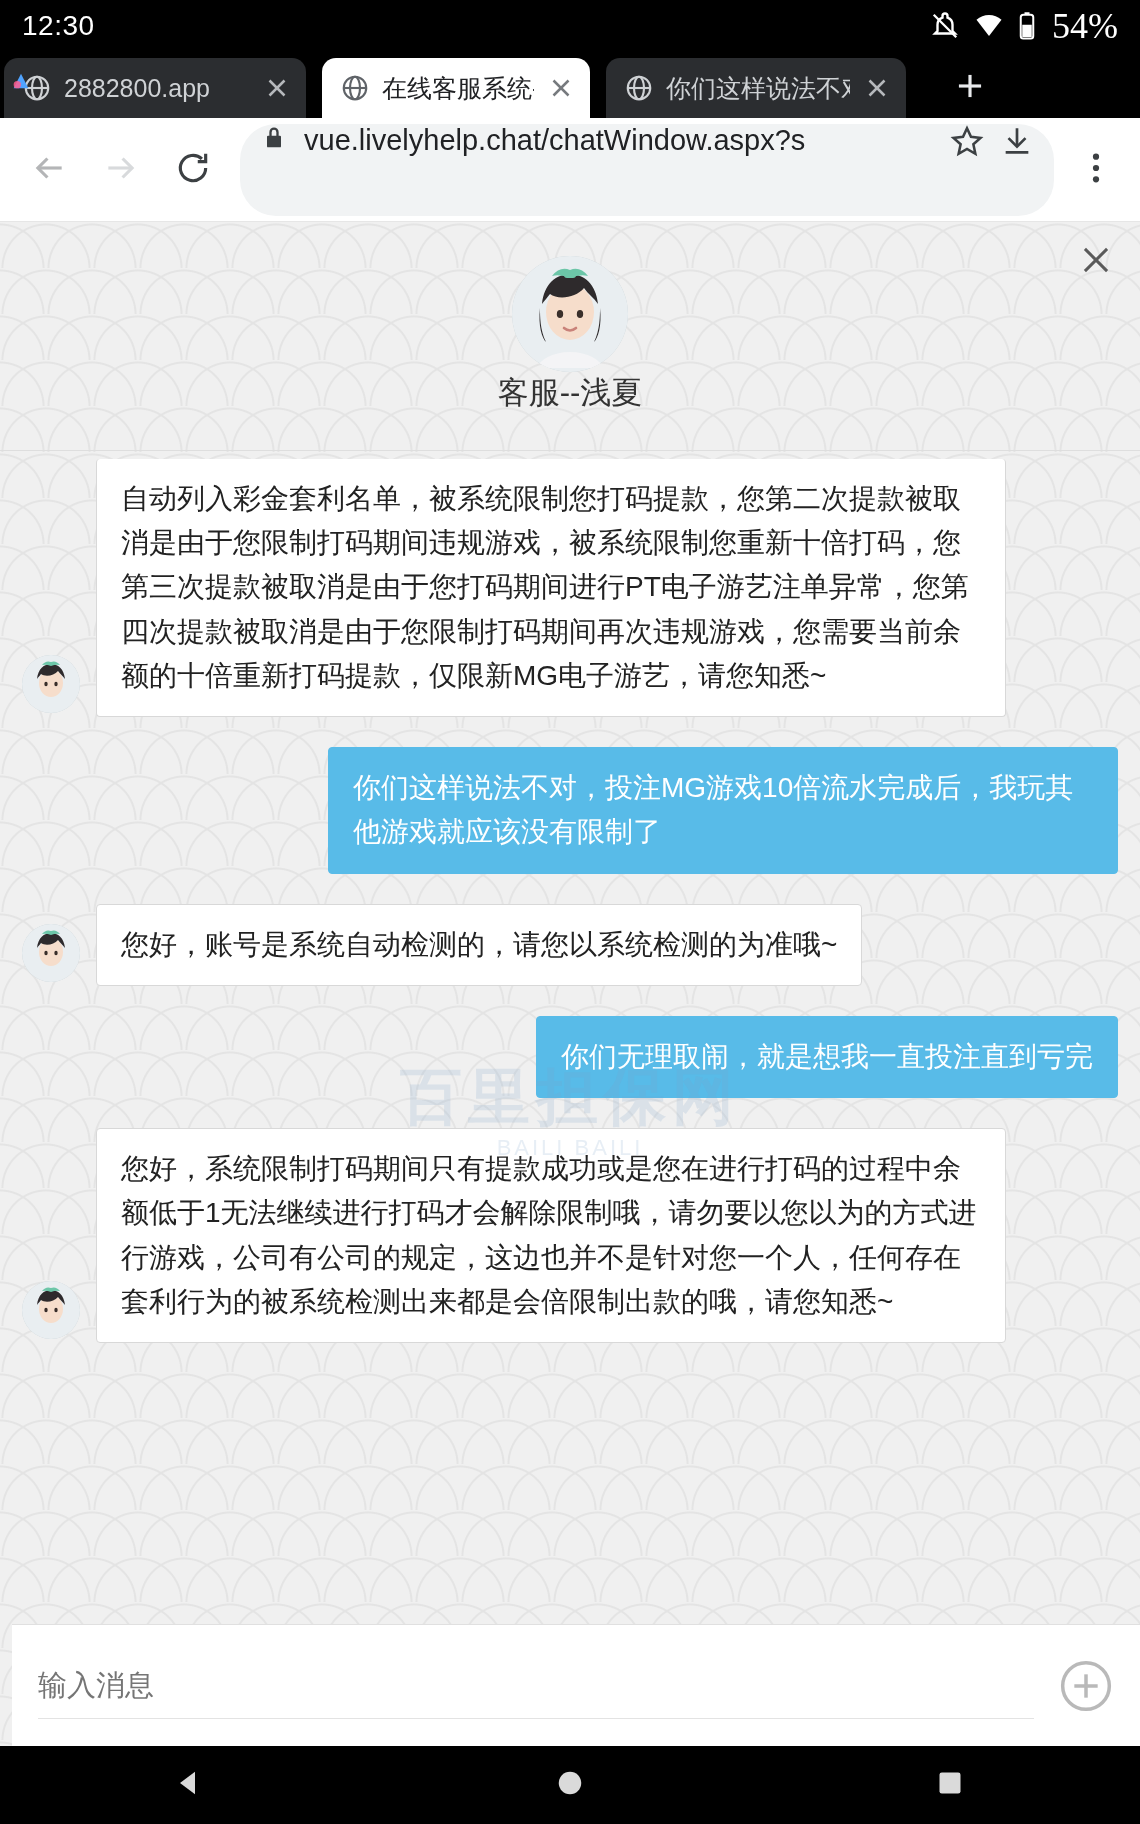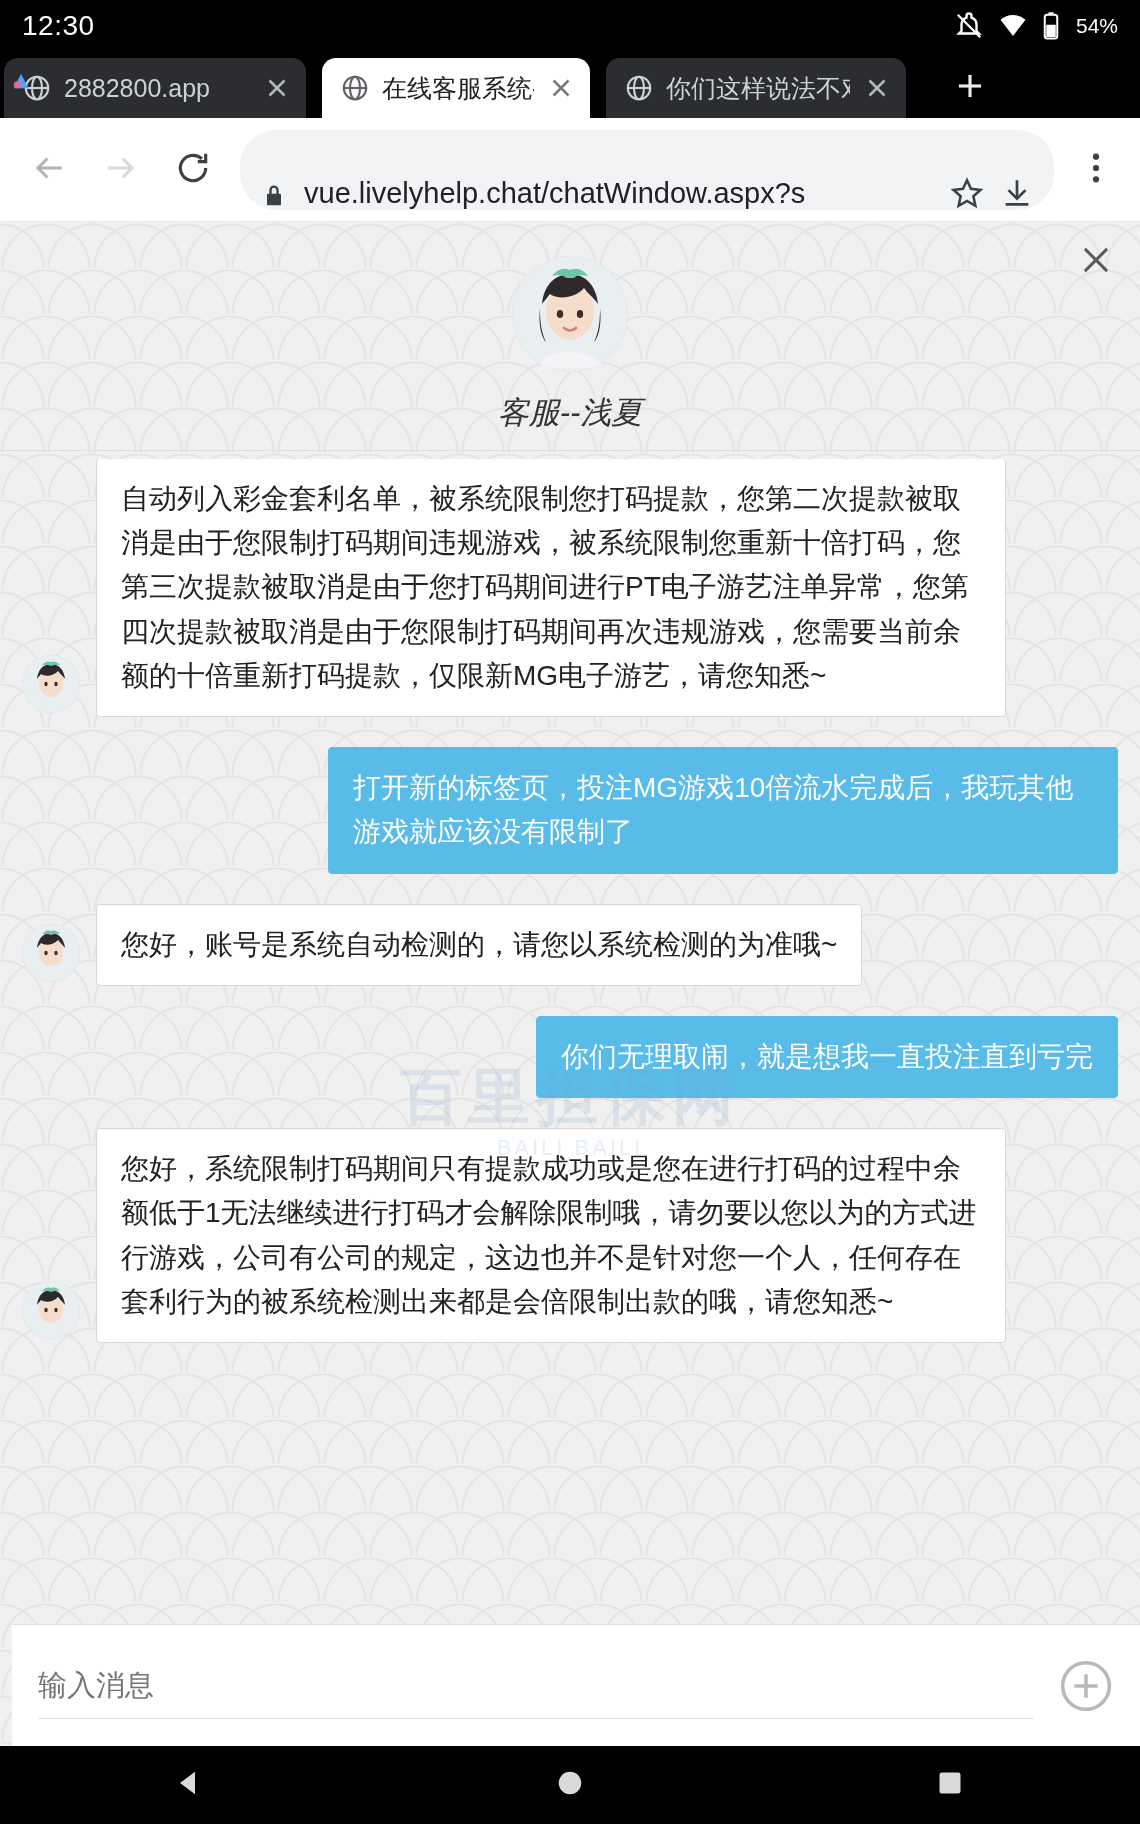--- a/index.html
+++ b/index.html
@@ -13,21 +13,21 @@
 
   
   .statusbar {
     height: 52px; background: #000; color: #fff;
     display: flex; align-items: center; justify-content: space-between;
     padding: 0 22px; flex: 0 0 52px; gap: 36px;
   }
   .statusbar .clock { font-size: 28px; letter-spacing: .5px; }
   .statusbar .sys-icons { display: flex; align-items: center; gap: 14px; }
   .statusbar .sys-icons svg { display: block; }
-  .statusbar .battery-text { font-size: 21px; margin-left: 2px; }
+  .statusbar .battery-text { font-size: 36px; margin-left: 2px; font-family: Liberation Serif, serif; }
 
   
   .tabstrip {
     background: #000; height: 66px; flex: 0 0 66px;
     display: flex; align-items: flex-end; padding: 0 4px; gap: 16px;
   }
   .tab {
     height: 60px; border-radius: 14px 14px 0 0;
     display: flex; align-items: center; gap: 12px;
     padding: 0 14px 0 18px; position: relative;
@@ -49,22 +49,22 @@
 
   
   .omnibar {
     background: #fff; height: 104px; flex: 0 0 104px;
     display: flex; align-items: center; padding: 0 16px; gap: 6px;
     border-bottom: 1px solid #e6e6e6;
   }
   .nav-btn { width: 66px; height: 66px; display: flex; align-items: center; justify-content: center; border-radius: 50%; }
   .nav-btn.disabled { opacity: .38; }
   .urlbox {
-    flex: 1 1 auto; height: 80px; background: #f1f3f4; border-radius: 36px;
-    display: flex; align-items: flex-end; padding: 0 20px; gap: 16px; margin: 16px 8px;
+    flex: 1 1 auto; height: 92px; background: #f1f3f4; border-radius: 36px;
+    display: flex; align-items: flex-start; padding: 0 20px; gap: 16px; margin: 16px 8px;
     overflow: hidden;
   }
   .url-text { font-size: 29px; color: #202124; white-space: nowrap; overflow: hidden; }
   .omni-icon { flex: 0 0 auto; display: flex; align-items: center; justify-content: center; }
   .menu-btn { width: 56px; height: 66px; display: flex; align-items: center; justify-content: center; }
 
   
   .page {
     flex: 1 1 auto; position: relative; overflow: hidden;
     background-color: #f0f0f0;
@@ -78,21 +78,21 @@
     position: absolute; top: 14px; right: 18px; width: 52px; height: 52px;
     display: flex; align-items: center; justify-content: center; z-index: 5;
   }
   .chat-header {
     padding-top: 34px; display: flex; flex-direction: column; align-items: center;
   }
   .avatar-lg {
     width: 116px; height: 116px; border-radius: 50%; overflow: hidden;
     background: #cfd8dc; position: relative;
   }
-  .agent-name { margin-top: 20px; font-size: 31px; color: #333; font-style: italic; }
+  .agent-name { margin-top: 0; font-size: 31px; color: #333; }
   .msg-list {
     position: absolute; left: 0; right: 0; top: 228px; bottom: 122px;
     padding: 8px 22px 0 22px; overflow: hidden;
     border-top: 1px solid #dedede;
   }
   .row { display: flex; align-items: flex-start; margin-bottom: 30px; }
   .row.agent { justify-content: flex-start; }
   .row.user { justify-content: flex-end; }
   .avatar-sm {
     width: 58px; height: 58px; border-radius: 50%; overflow: hidden; flex: 0 0 58px;
@@ -336,21 +336,21 @@
             <ellipse cx="48" cy="58" rx="3.4" ry="4.4" fill="#3a2f2b"></ellipse>
             <ellipse cx="68" cy="58" rx="3.4" ry="4.4" fill="#3a2f2b"></ellipse>
             <path d="M40 20q8-10 18-6 10-4 18 6-8-2-18 2-10-4-18-2z" fill="#6cc6a8"></path>
           </svg>
         </div>
         <div class="bubble agent">自动列入彩金套利名单，被系统限制您打码提款，您第二次提款被取消是由于您限制打码期间违规游戏，被系统限制您重新十倍打码，您第三次提款被取消是由于您打码期间进行PT电子游艺注单异常，您第四次提款被取消是由于您限制打码期间再次违规游戏，您需要当前余额的十倍重新打码提款，仅限新MG电子游艺，请您知悉~</div>
       </div>
 
 
       <div class="row user">
-        <div class="bubble user" style="max-width:790px">打开新的标签页，投注MG游戏10倍流水完成后，我玩其他游戏就应该没有限制了</div>
+        <div class="bubble user" style="max-width:790px">你们这样说法不对，投注MG游戏10倍流水完成后，我玩其他游戏就应该没有限制了</div>
       </div>
 
       <div class="row agent">
         <div class="avatar-sm">
           <svg width="58" height="58" viewBox="0 0 116 116">
             <circle cx="58" cy="58" r="58" fill="#e9eef1"></circle>
             <ellipse cx="58" cy="56" rx="24" ry="28" fill="#f6ddcb"></ellipse>
             <path d="M30 48c2-20 14-30 28-30s26 10 28 30c-4-6-10-10-14-16-8 10-26 12-34 6-3 4-6 7-8 10z" fill="#2e2a2c"></path>
             <ellipse cx="48" cy="58" rx="3.4" ry="4.4" fill="#3a2f2b"></ellipse>
             <ellipse cx="68" cy="58" rx="3.4" ry="4.4" fill="#3a2f2b"></ellipse>

